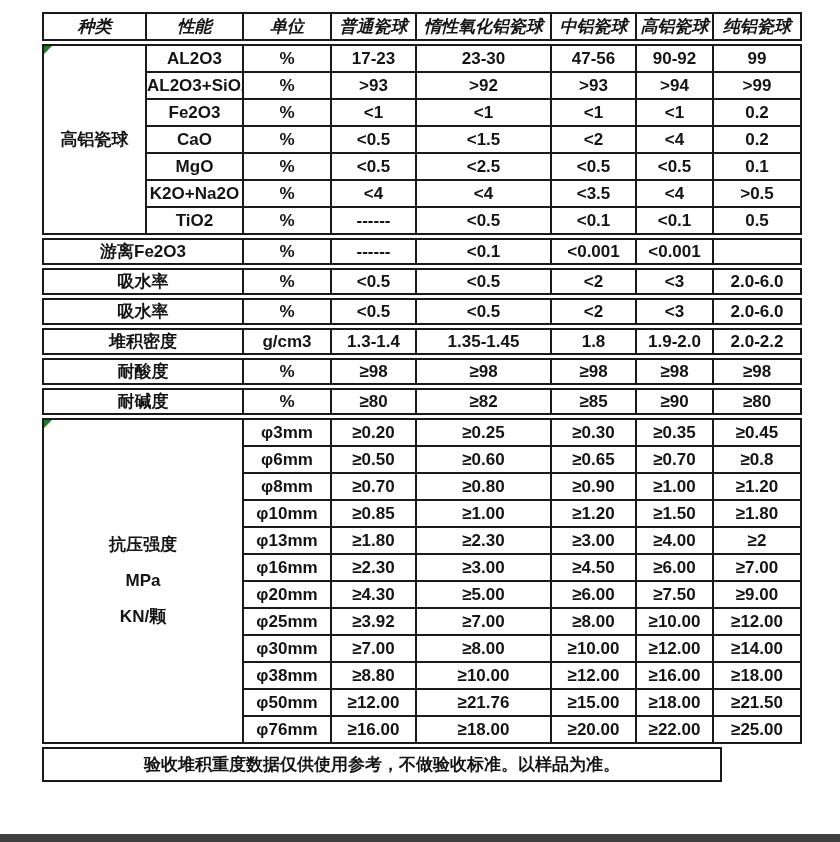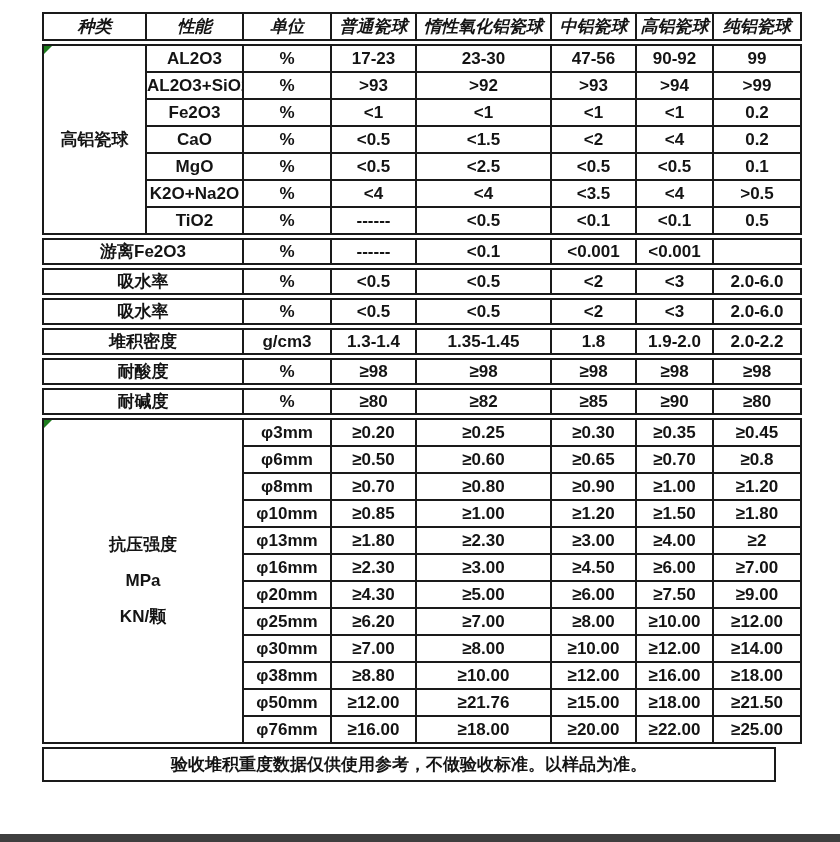--- a/index.html
+++ b/index.html
@@ -3,21 +3,21 @@
 <meta charset="utf-8">
 <style>
   html,body{margin:0;padding:0;}
   body{
     width:840px;height:842px;position:relative;background:#ffffff;
     font-family:"Liberation Sans","DejaVu Sans",sans-serif;
     font-weight:bold;color:#141414;
   }
   .sheet{position:absolute;left:42px;top:12px;width:758px;}
   table.tbl{
-    border-collapse:collapse;table-layout:fixed;width:734px;
+    border-collapse:collapse;table-layout:fixed;width:680px;
     margin:0 0 3px 0;
   }
   .tbl td{
     border:2px solid #1a1a1a;text-align:center;vertical-align:middle;
     font-size:17px;padding:0;overflow:hidden;white-space:nowrap;
   }
   .hdr td{height:25px;font-style:italic;}
   .sec-chem td{height:25px;}
   .single td{height:21px;}
   .sec-str td{height:25px;}
@@ -352,21 +352,21 @@
     <tr>
       <td>φ20mm</td>
       <td>≥4.30</td>
       <td>≥5.00</td>
       <td>≥6.00</td>
       <td>≥7.50</td>
       <td>≥9.00</td>
     </tr>
     <tr>
       <td>φ25mm</td>
-      <td>≥6.20</td>
+      <td>≥3.92</td>
       <td>≥7.00</td>
       <td>≥8.00</td>
       <td>≥10.00</td>
       <td>≥12.00</td>
     </tr>
     <tr>
       <td>φ30mm</td>
       <td>≥7.00</td>
       <td>≥8.00</td>
       <td>≥10.00</td>

